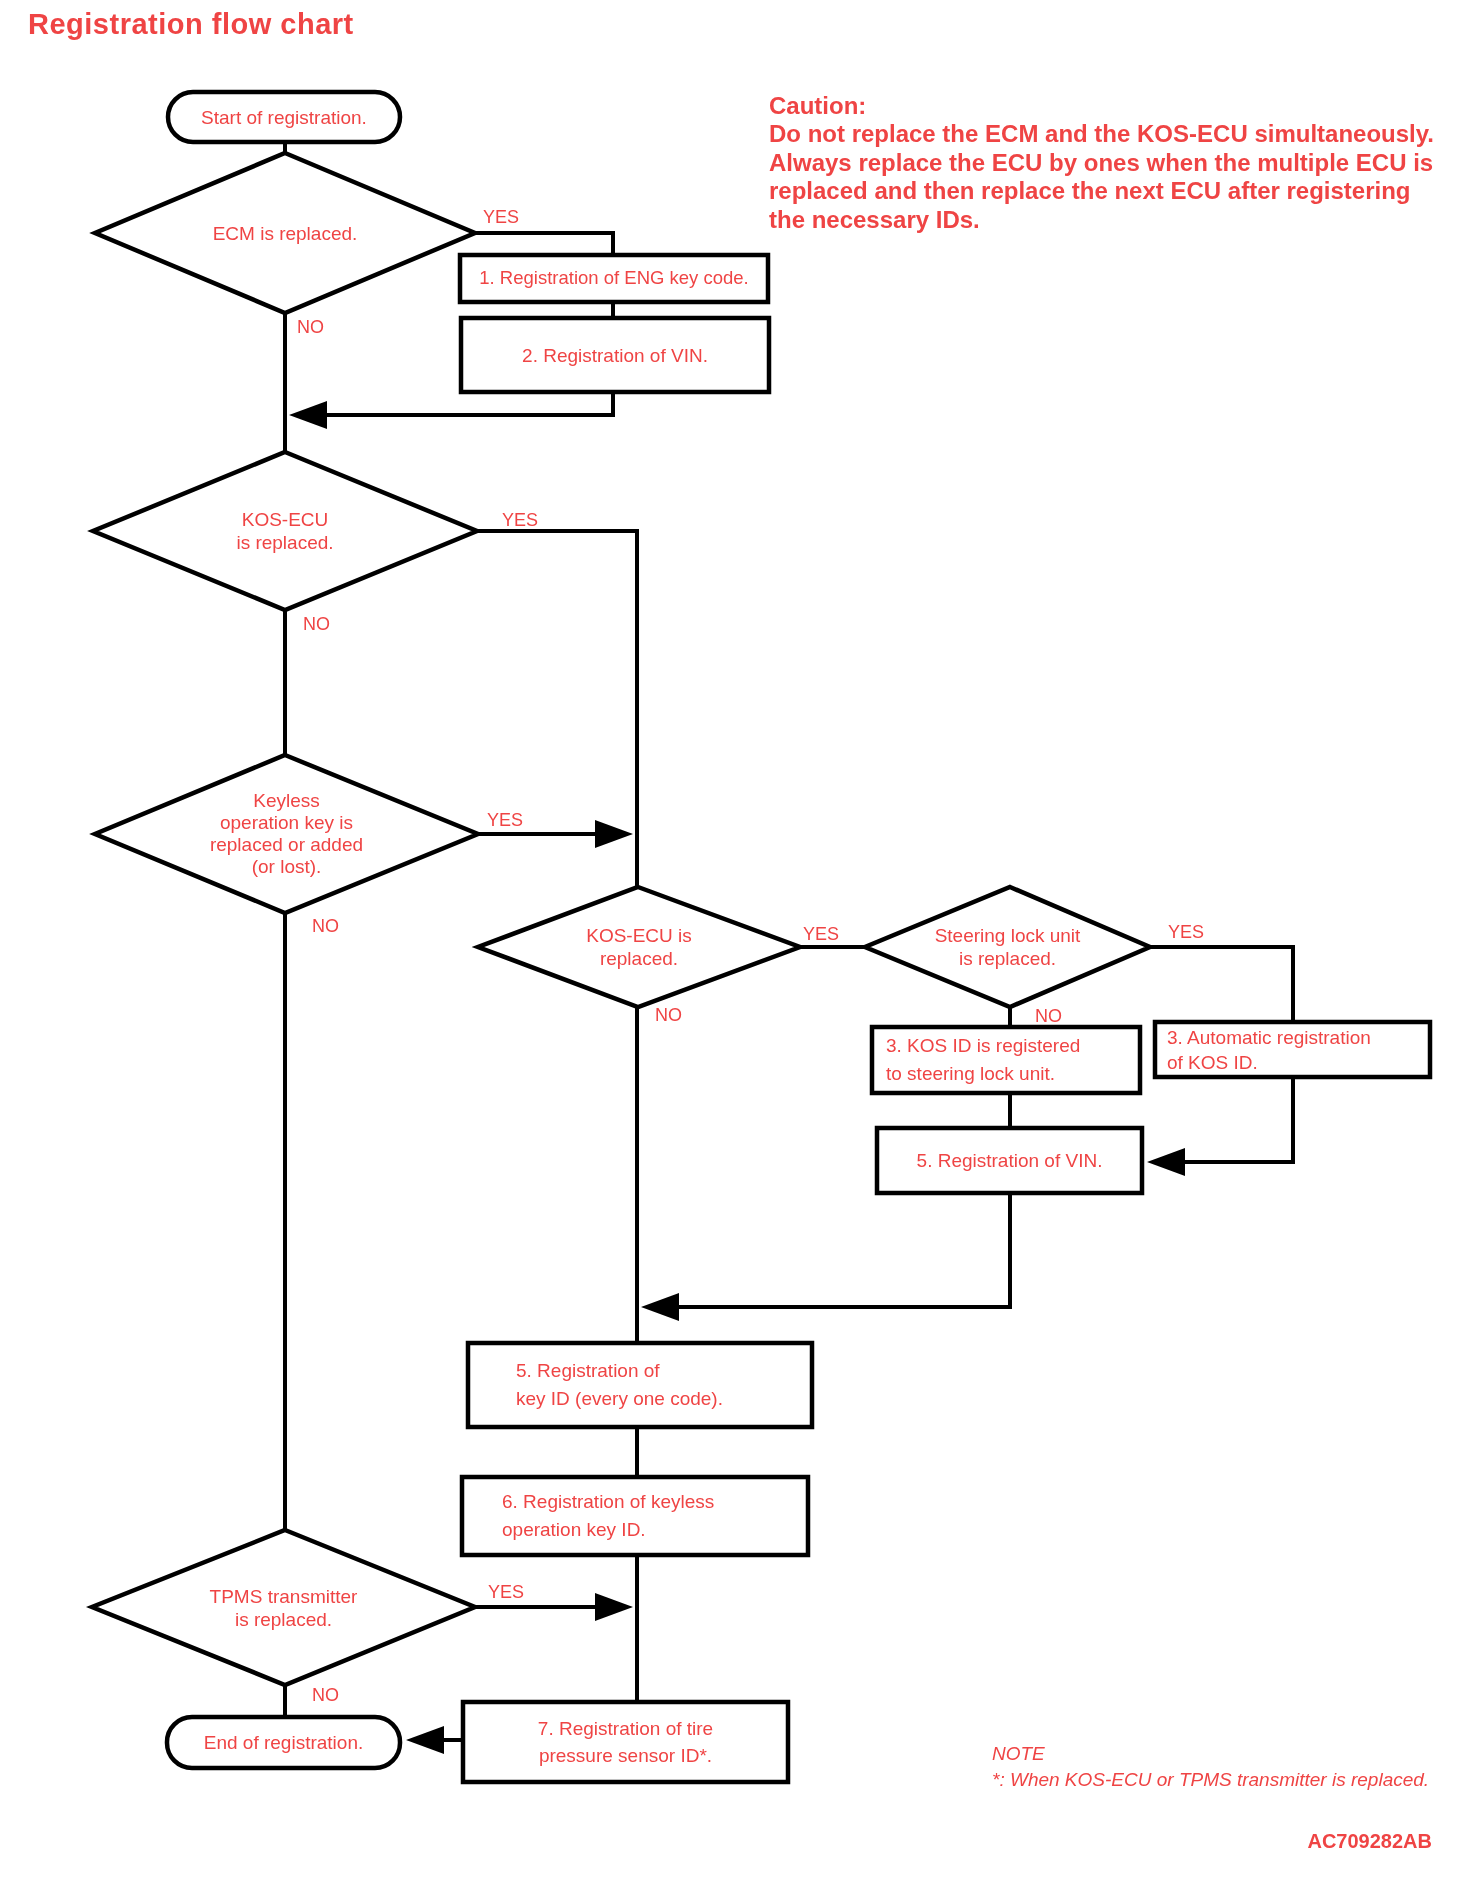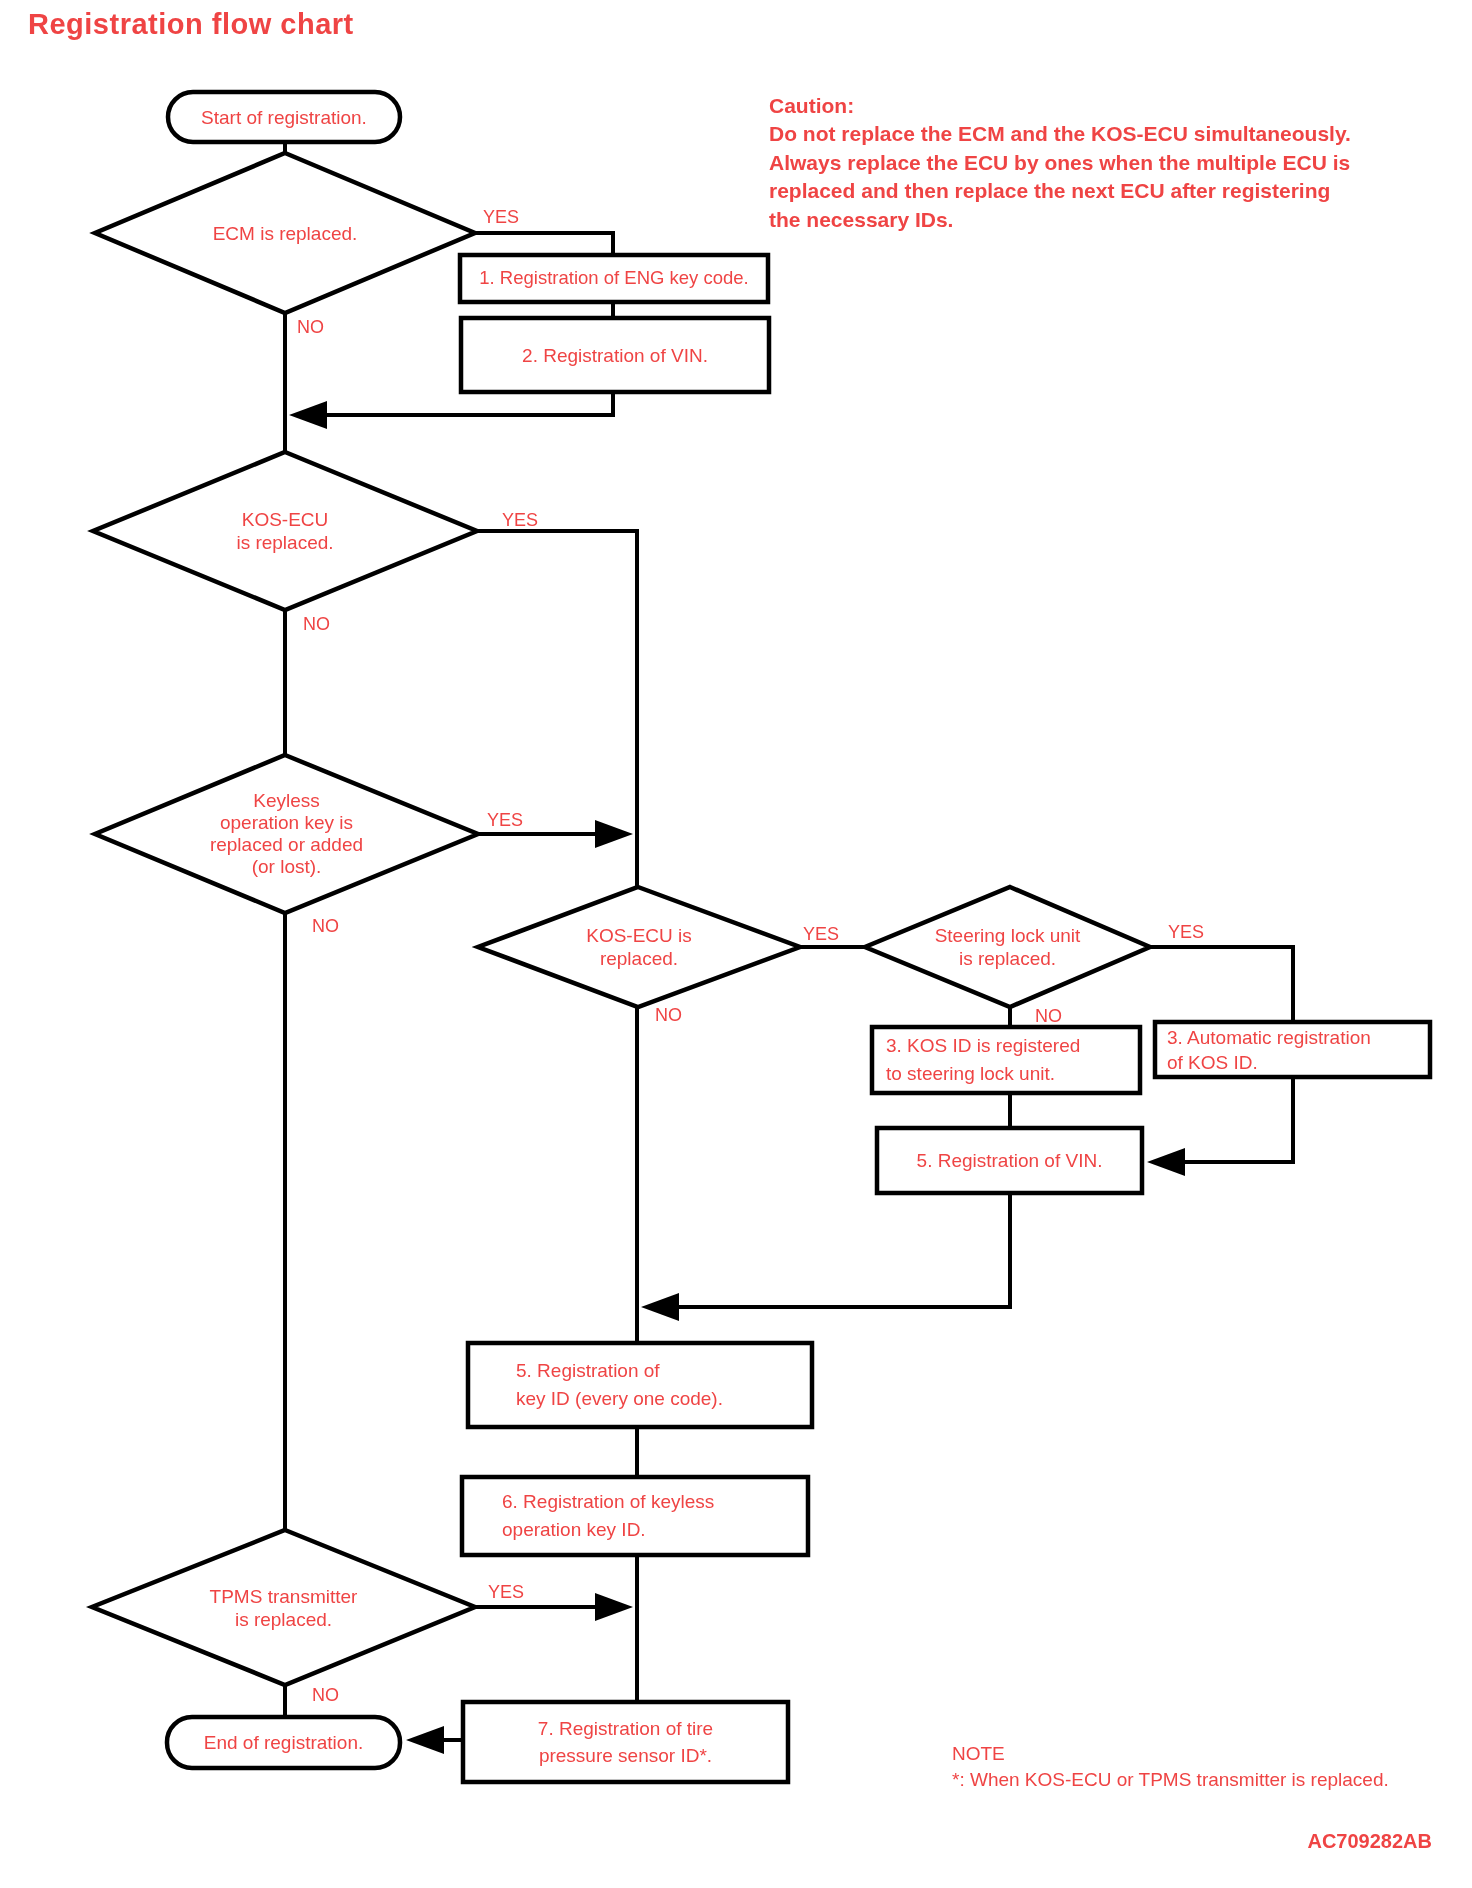--- a/index.html
+++ b/index.html
@@ -15,25 +15,25 @@
   svg.canvas { position:absolute; left:0; top:0; }
   .txt {
     position:absolute; display:flex; flex-direction:column;
     align-items:center; justify-content:center; text-align:center;
     font-size:19px; line-height:23px; white-space:nowrap;
   }
   .txt.leftalign { align-items:flex-start; text-align:right; }
   .yn { position:absolute; font-size:18px; line-height:18px; white-space:nowrap; }
   .caution {
     position:absolute; left:769px; top:92px; width:700px;
-    font-size:21px; font-weight:bold; line-height:28.4px;
+    font-size:24px; font-weight:bold; line-height:28.4px;
   }
   .note {
-    position:absolute; left:952px; top:1741px;
-    font-size:19px; line-height:26px;
+    position:absolute; left:992px; top:1741px;
+    font-size:19px; line-height:26px;font-style:italic;
   }
   .figcode {
     position:absolute; right:40px; top:1830px;
     font-size:20px; font-weight:bold;
   }
 </style>
 </head>
 <body>
 
 <div class="page">

